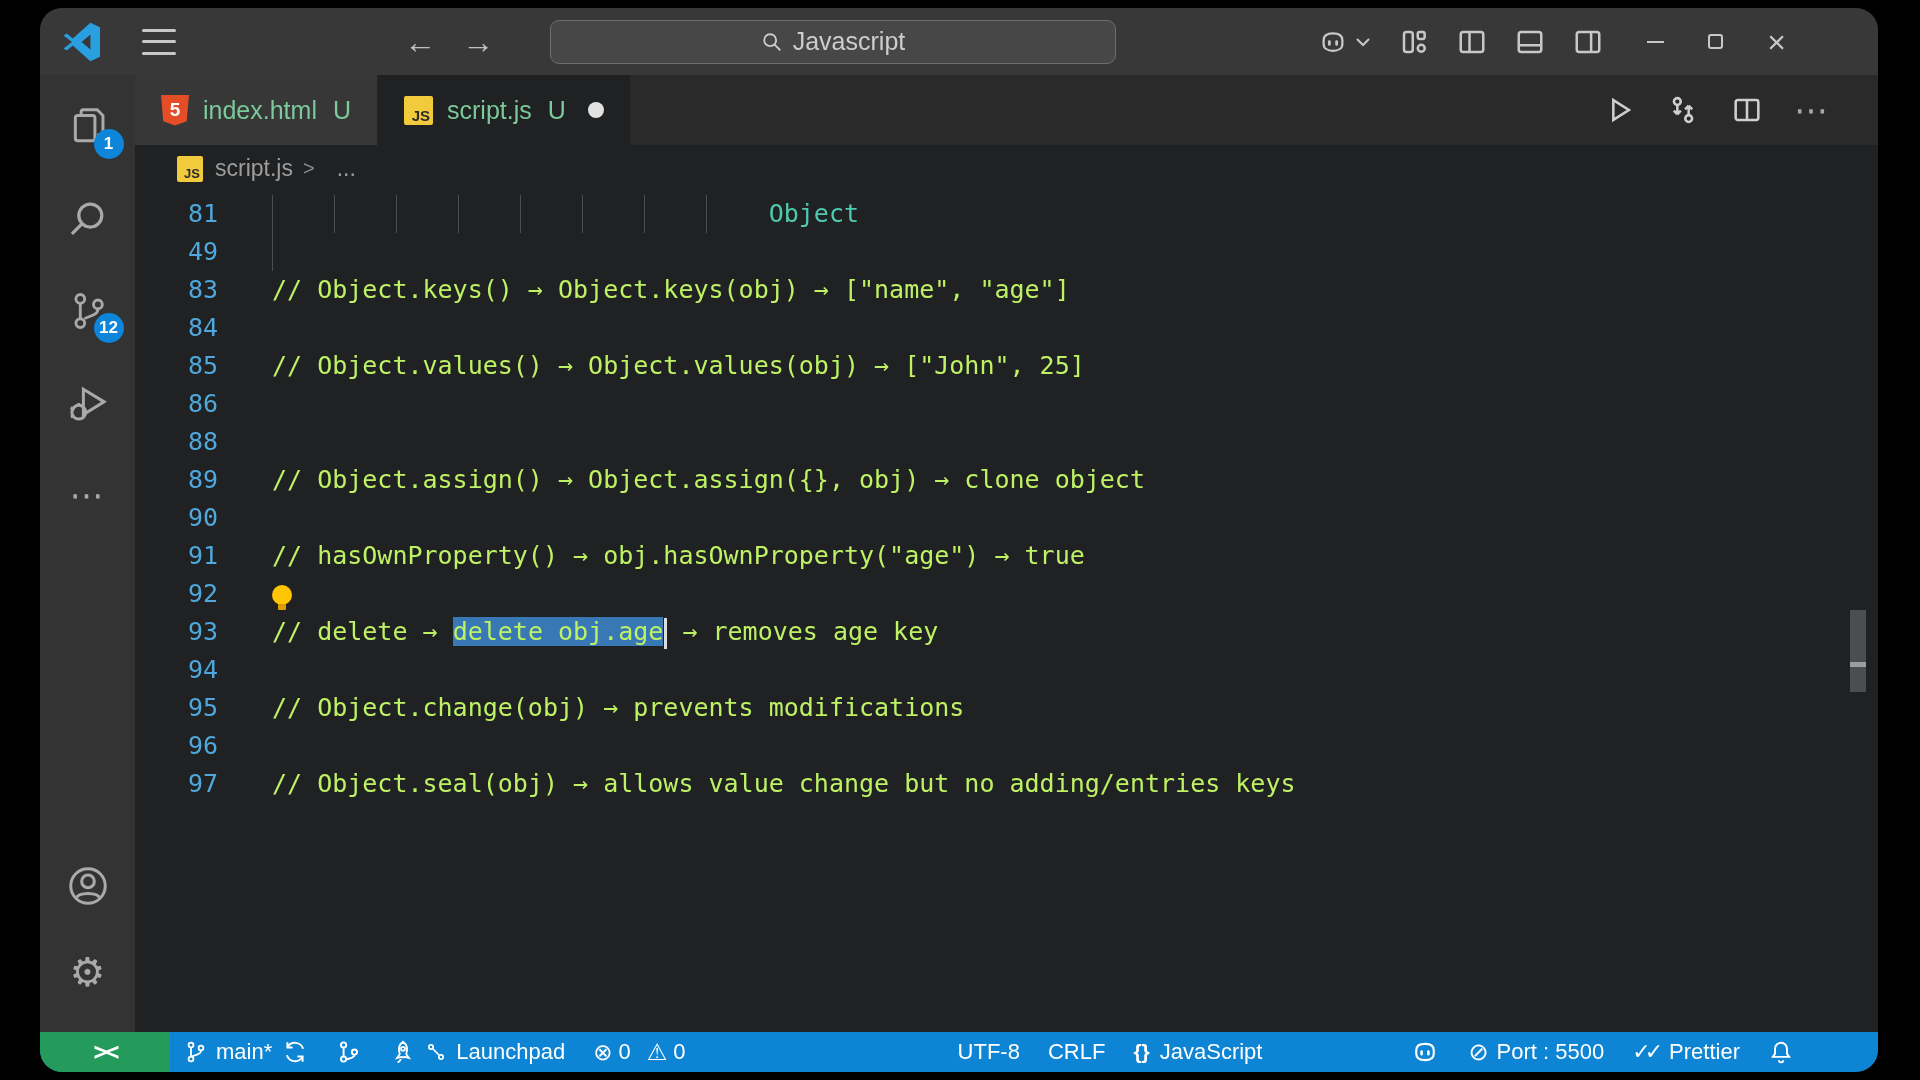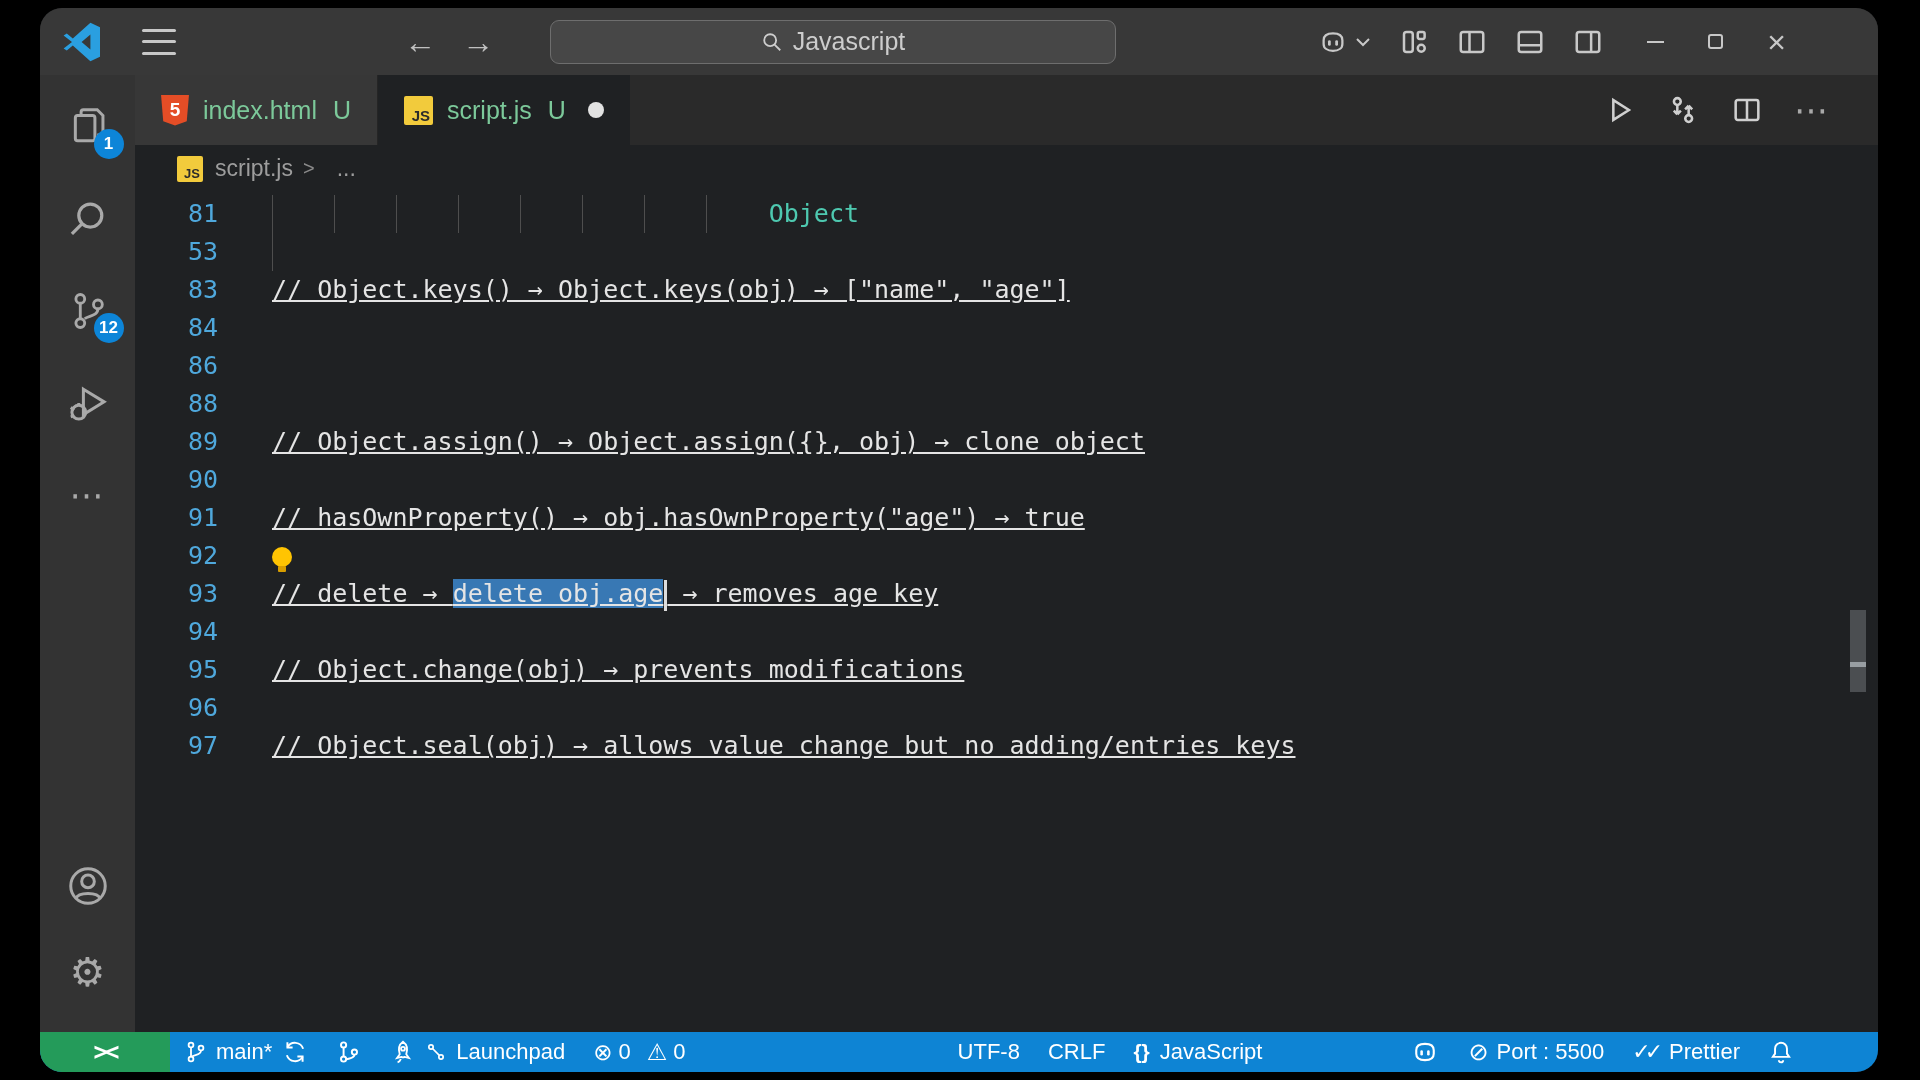--- a/index.html
+++ b/index.html
@@ -69,21 +69,21 @@
   .breadcrumb .sep { margin:0 10px; font-size:20px; color:#8a8a8a; }
 
   
   .editor { position:relative; flex:1 1 auto; overflow:hidden; background:#1f2123;
             font-family:"DejaVu Sans Mono", monospace; font-size:25px; }
   .code-lines { padding-top:3px; }
   .code-row { display:flex; height:38px; line-height:38px; }
   .line-num { width:137px; padding-right:54px; text-align:right; color:#4fa8dc; flex:0 0 auto; }
   .line-content { position:relative; white-space:pre; flex:1 1 auto; }
   .indent-guide { position:absolute; top:0; width:1px; height:38px; background:#4e4e4e; }
-  .comment { color:#e5e5e5;text-decoration:underline; }
+  .comment { color:#bef264; }
   .type { color:#4ec9b0; }
   .selected { background:#3878b4; padding:0 0; }
   .cursor { display:inline-block; width:3px; height:31px; background:#dcdcdc; vertical-align:middle; margin-left:1px; }
   .lightbulb { position:relative; display:inline-block; width:20px; height:20px; background:#ffc402;
                border-radius:50%; top:3px; }
   .lightbulb span { position:absolute; left:6px; bottom:-5px; width:8px; height:6px; background:#d99e00; border-radius:1px; }
   .scrollbar-thumb { position:absolute; right:12px; top:418px; width:16px; height:82px; background:#4b4e51; }
   .scrollbar-marker { position:absolute; right:12px; top:470px; width:16px; height:5px; background:#989ea2; }
 
   
@@ -267,30 +267,34 @@
           <span class="crumb">...</span>
         </div>
 
         <div class="editor">
           <div class="code-lines">
               <div class="code-row">
                 <div class="line-num">81</div>
                 <div class="line-content"><span class="indent-guide" style="left: 0px;"></span><span class="indent-guide" style="left: 62px;"></span><span class="indent-guide" style="left: 124px;"></span><span class="indent-guide" style="left: 186px;"></span><span class="indent-guide" style="left: 248px;"></span><span class="indent-guide" style="left: 310px;"></span><span class="indent-guide" style="left: 372px;"></span><span class="indent-guide" style="left: 434px;"></span><span>                                 </span><span class="type">Object</span></div>
               </div>
               <div class="code-row">
-                <div class="line-num">53</div>
+                <div class="line-num">49</div>
                 <div class="line-content"><span class="indent-guide" style="left: 0px;"></span></div>
               </div>
               <div class="code-row">
                 <div class="line-num">83</div>
                 <div class="line-content"><span class="comment">// Object.keys() → Object.keys(obj) → ["name", "age"]</span></div>
               </div>
               <div class="code-row">
                 <div class="line-num">84</div>
                 <div class="line-content"></div>
+              </div>
+              <div class="code-row">
+                <div class="line-num">85</div>
+                <div class="line-content"><span class="comment">// Object.values() → Object.values(obj) → ["John", 25]</span></div>
               </div>
               <div class="code-row">
                 <div class="line-num">86</div>
                 <div class="line-content"></div>
               </div>
               <div class="code-row">
                 <div class="line-num">88</div>
                 <div class="line-content"></div>
               </div>
               <div class="code-row">

